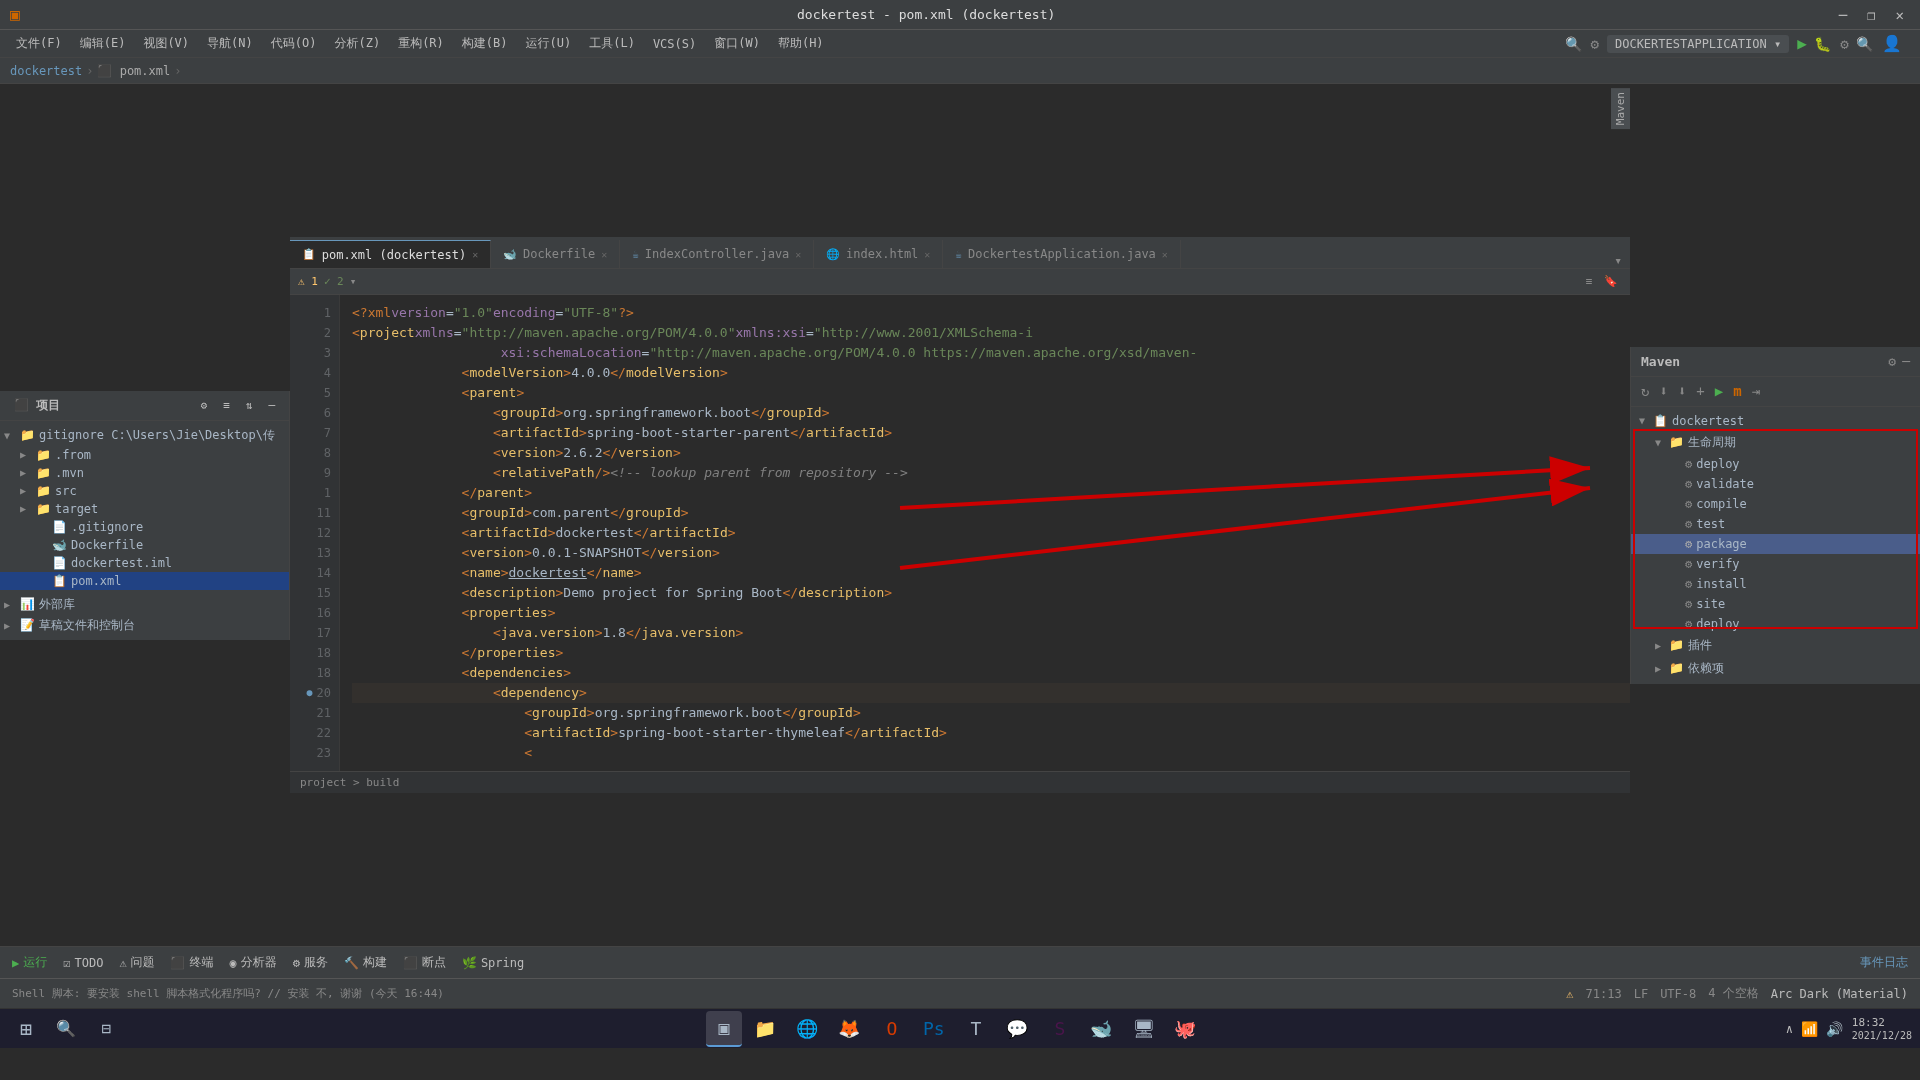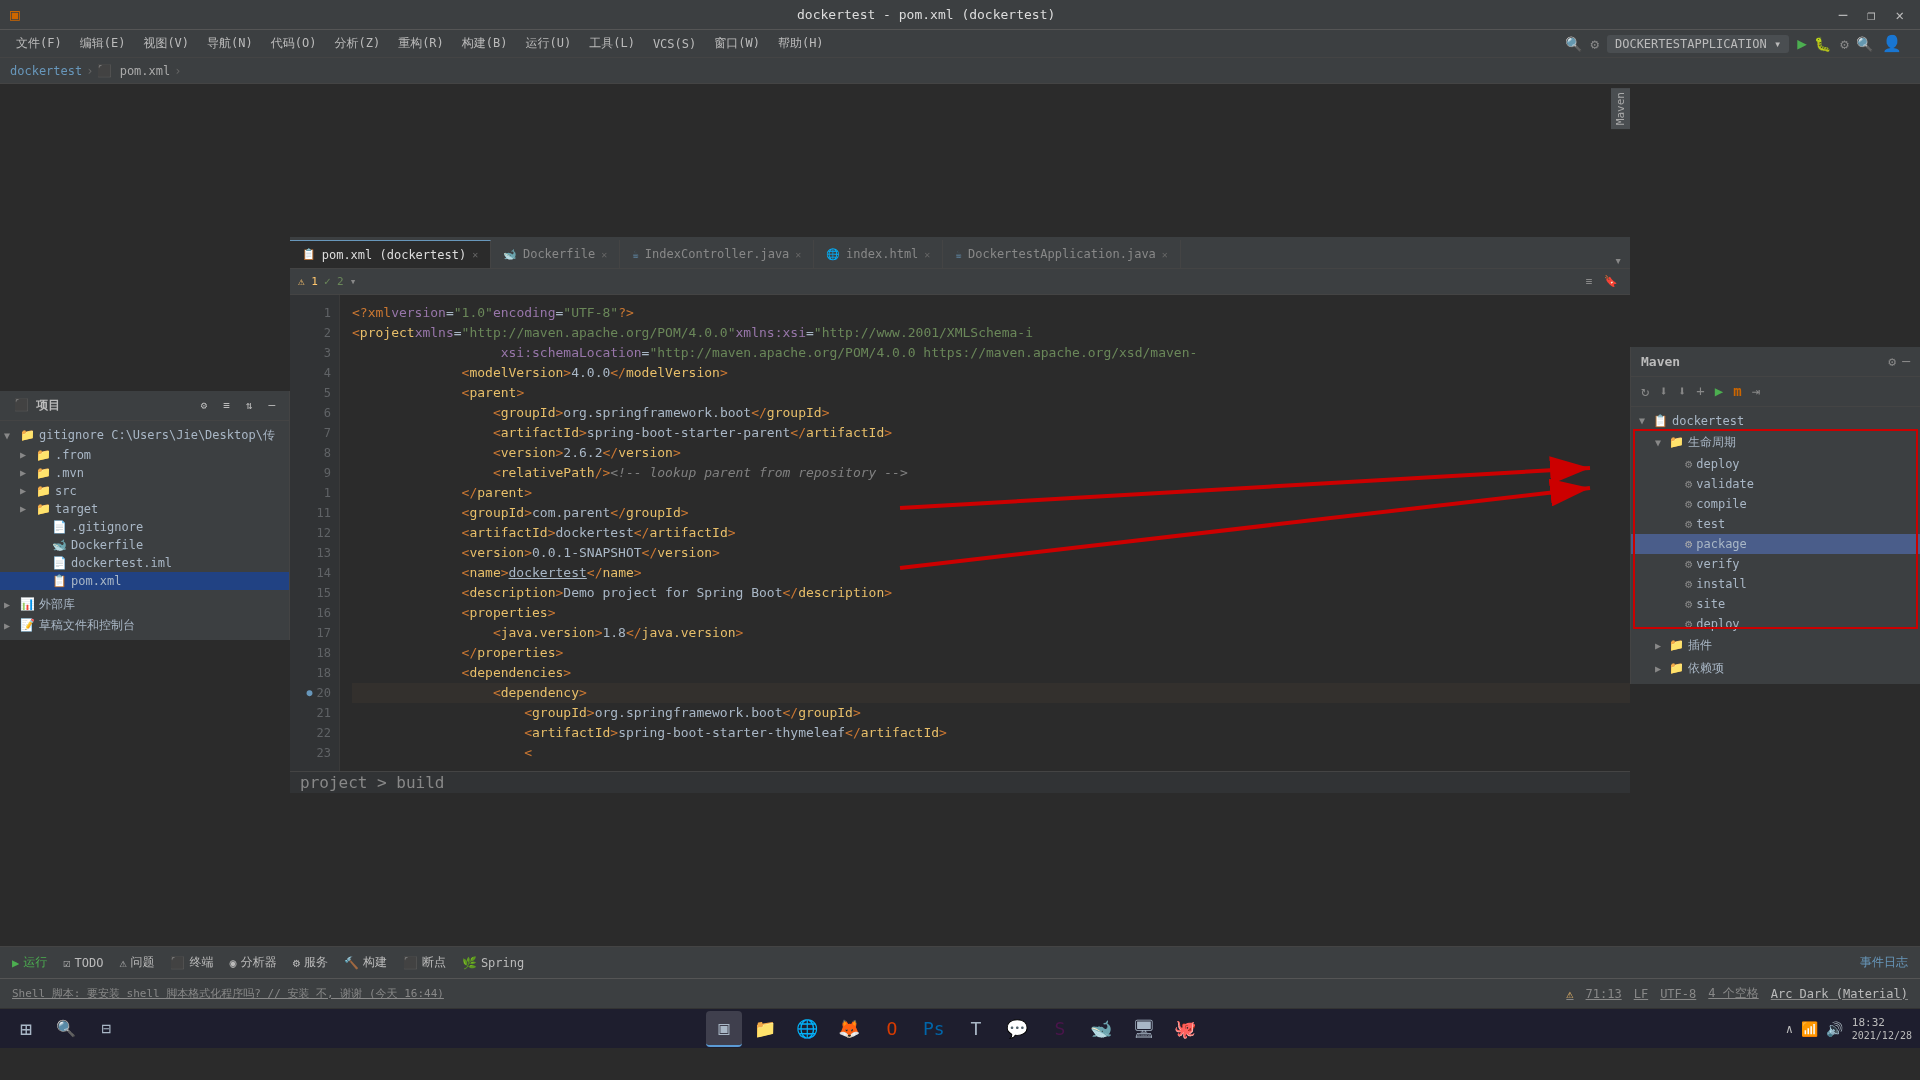--- a/index.html
+++ b/index.html
@@ -300,21 +300,20 @@
     #status-bar {
       height: 30px;
       background: #3c3f41;
       display: flex;
       align-items: center;
       justify-content: space-between;
       padding: 0 12px;
       border-top: 1px solid #555;
       font-size: 12px;
       color: #888;
-      text-decoration: underline;
     }
     #status-left { display: flex; align-items: center; gap: 12px; }
     #status-right { display: flex; align-items: center; gap: 12px; }
 
     
     #taskbar {
       height: 40px;
       background: #1e1e2e;
       display: flex;
       align-items: center;
@@ -665,21 +664,21 @@
         </div>
         <div class="code-line">
           &nbsp;&nbsp;&nbsp;&nbsp;&nbsp;&nbsp;&nbsp;&nbsp;&nbsp;&nbsp;&nbsp;&nbsp;<span class="xml-bracket">&lt;</span><span class="tag-name">artifactId</span><span class="xml-bracket">&gt;</span><span class="xml-text">spring-boot-starter-thymeleaf</span><span class="xml-bracket">&lt;/</span><span class="tag-name">artifactId</span><span class="xml-bracket">&gt;</span>
         </div>
         <div class="code-line">
           &nbsp;&nbsp;&nbsp;&nbsp;&nbsp;&nbsp;&nbsp;&nbsp;&nbsp;&nbsp;&nbsp;&nbsp;<span class="xml-bracket">&lt;</span>
         </div>
       </div>
     </div>
 
-    <div style="height:22px;background:#313335;display:flex;align-items:center;padding:0 10px;font-size:16px;color:#888;border-top:1px solid #444;">
+    <div style="height:22px;background:#313335;display:flex;align-items:center;padding:0 10px;font-size:11px;color:#888;border-top:1px solid #444;">
       <span>project &gt; build</span>
     </div>
   </div>
 
   <div id="maven-panel">
     <div id="maven-header">
       <span id="maven-title">Maven</span>
       <div style="display:flex;gap:6px;">
         <span style="color:#888;font-size:13px;">⚙</span>
         <span style="color:#888;font-size:13px;">─</span>

